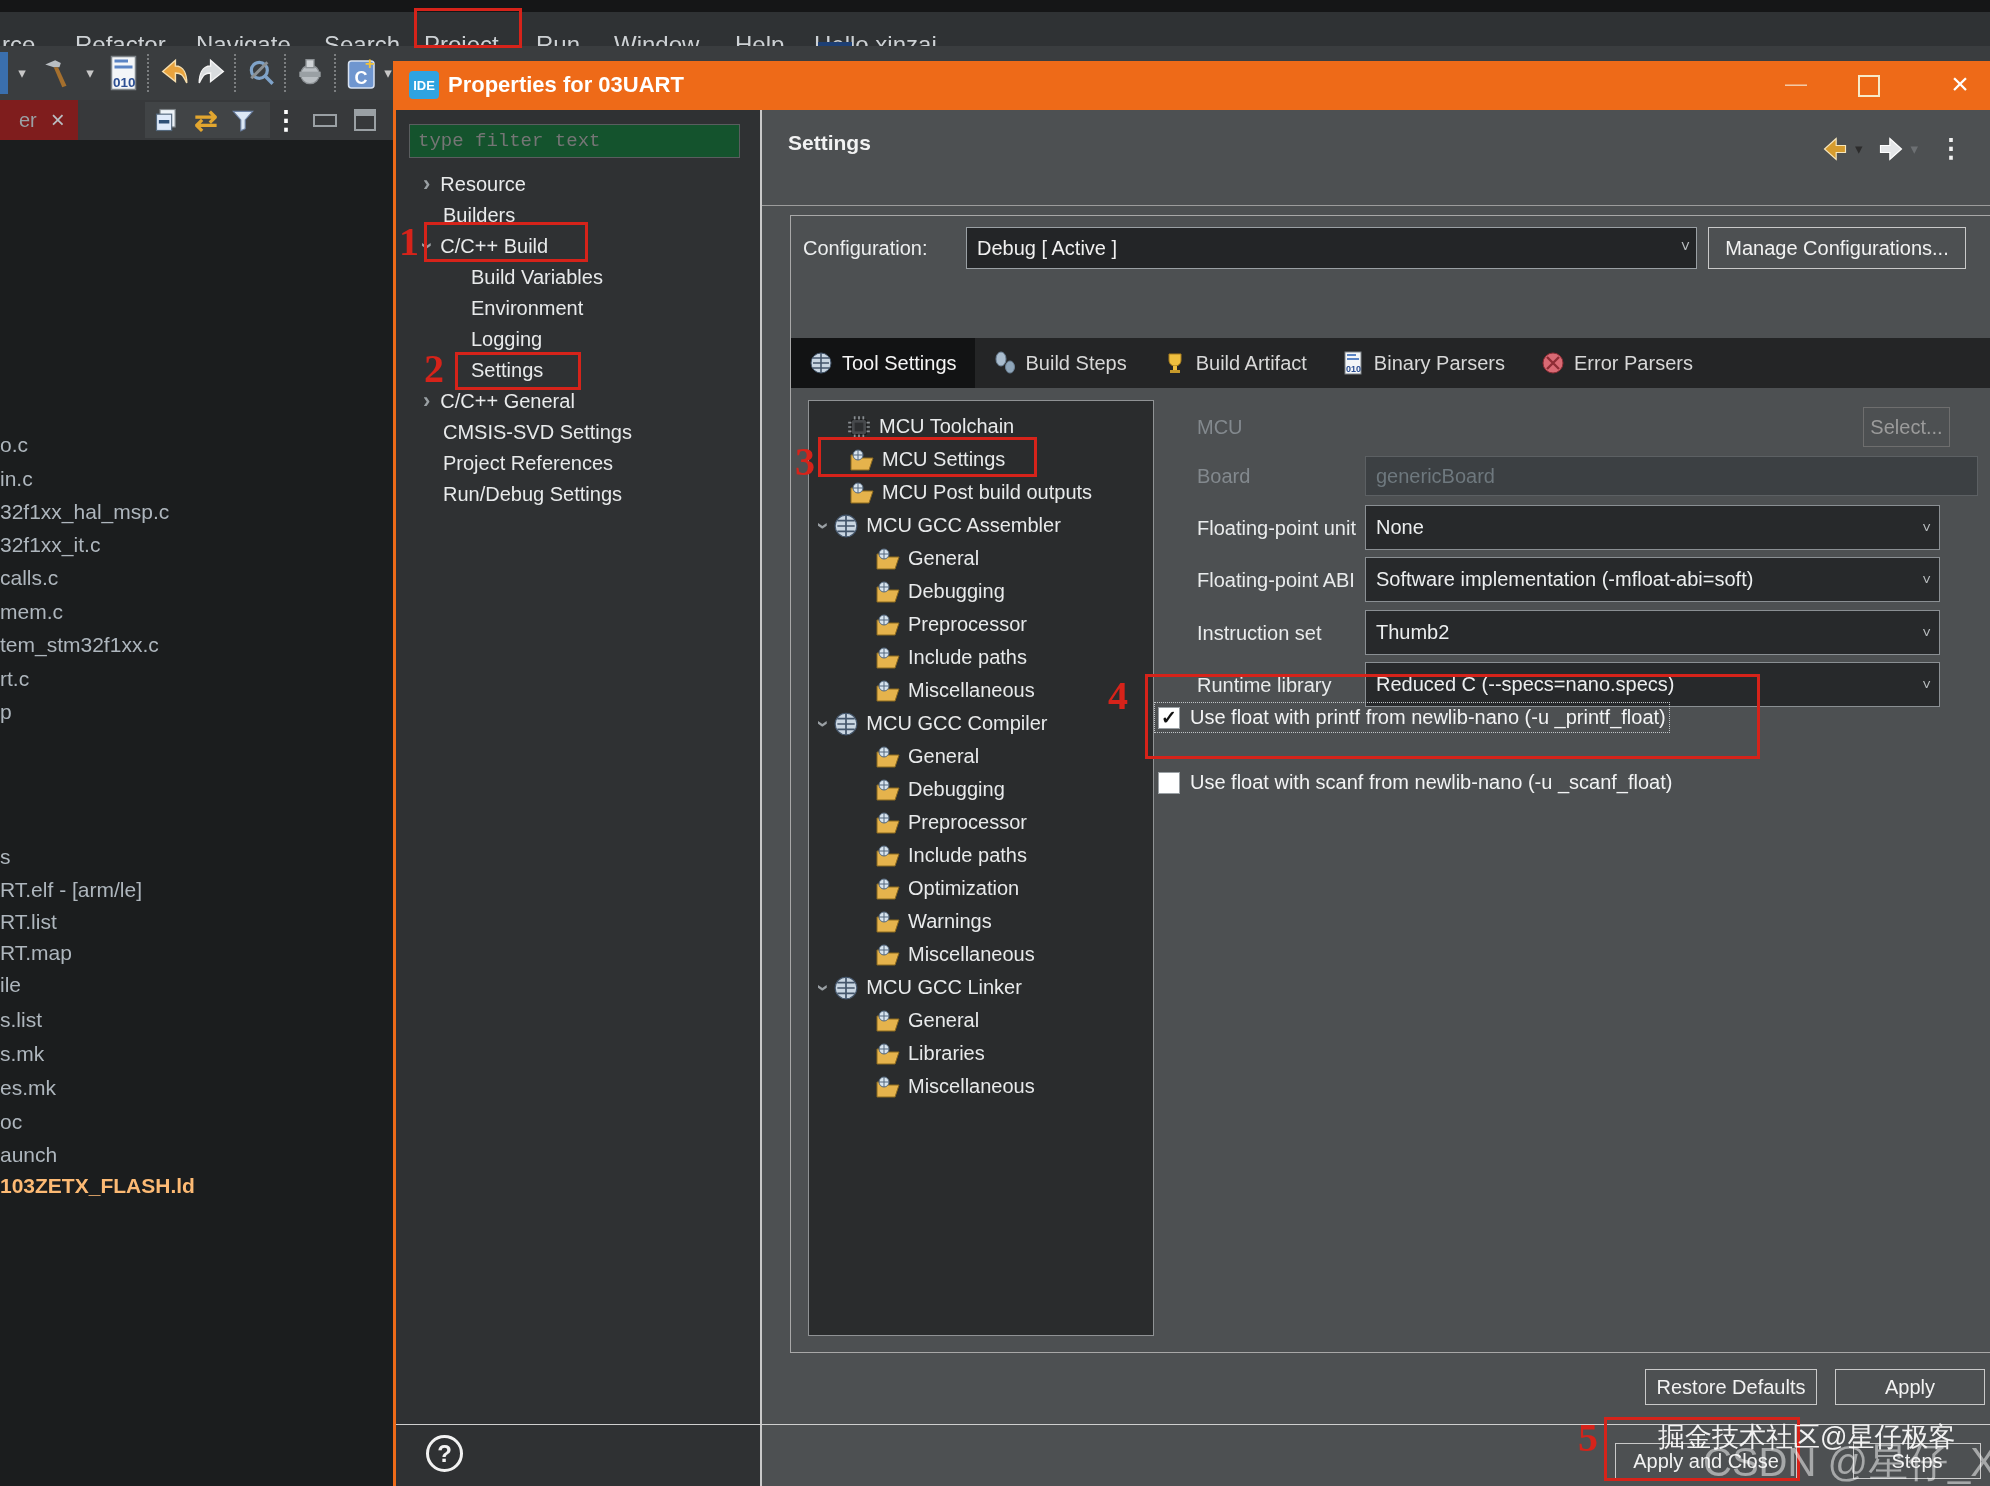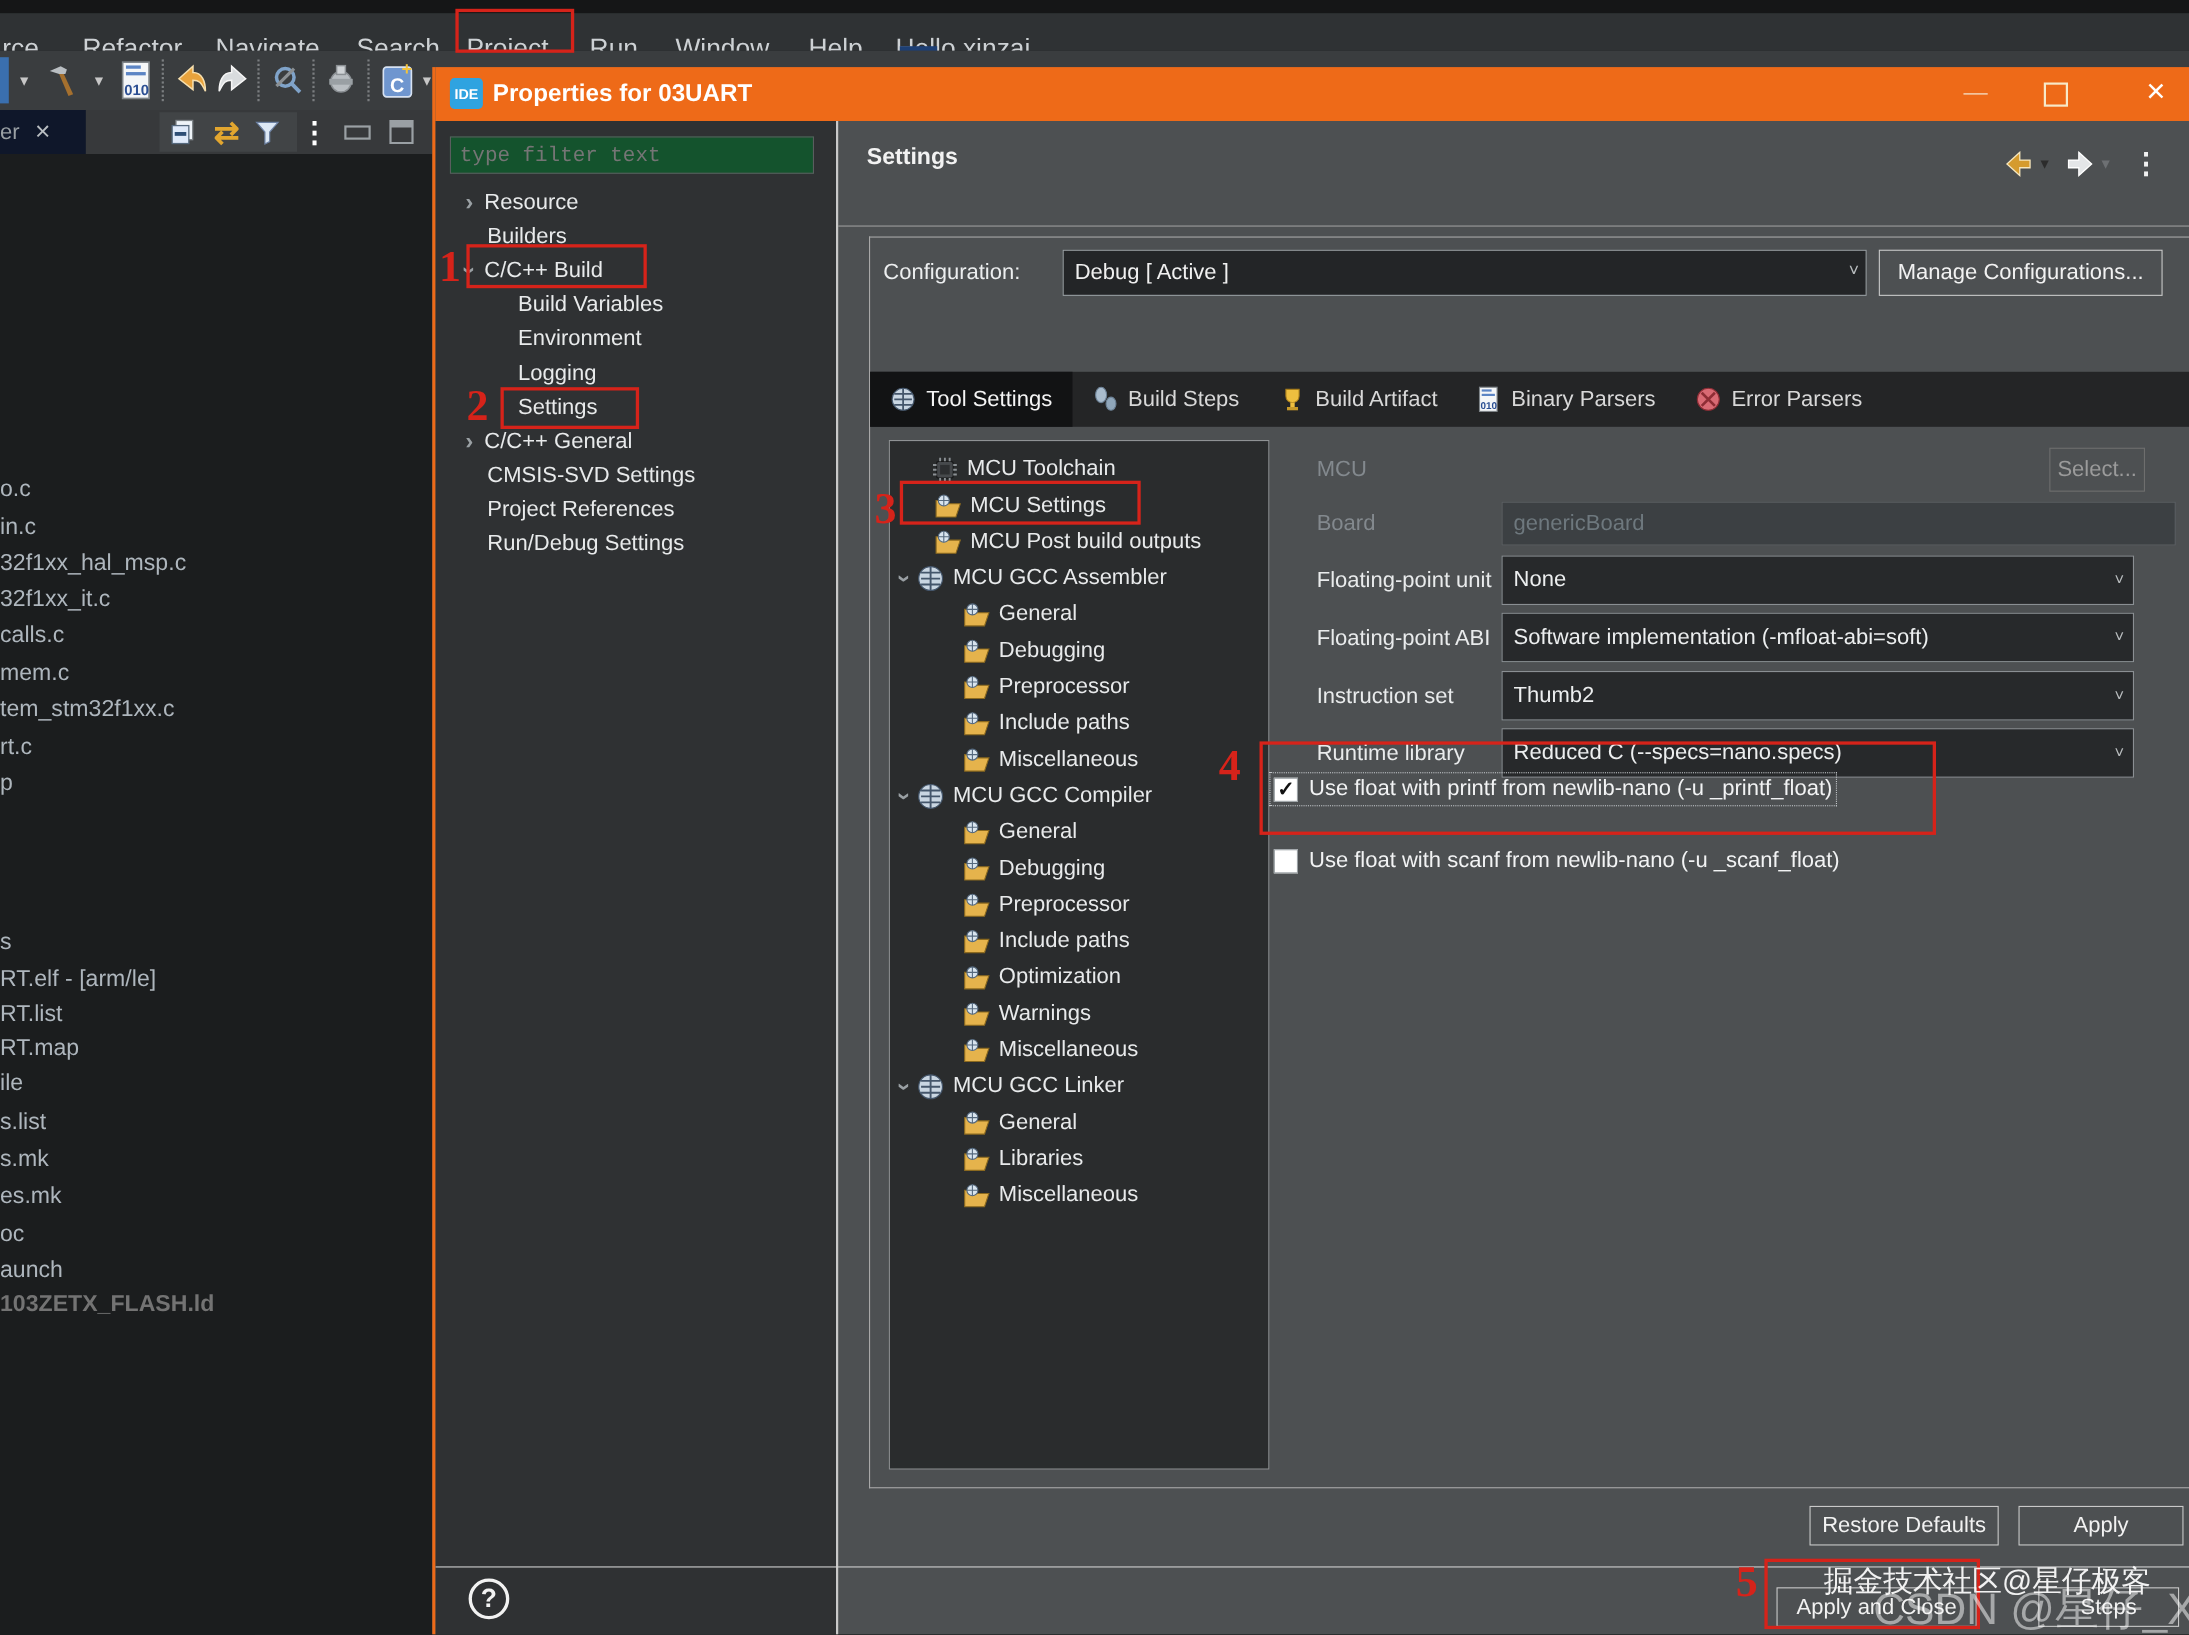--- a/index.html
+++ b/index.html
@@ -12,27 +12,27 @@
   #top-strip { left:0; top:0; width:1990px; height:12px; background:#151617; }
   #menubar { left:0; top:12px; width:1990px; height:34px; background:#2f3234; }
   .menu-item { position:absolute; top:4px; height:26px; line-height:26px;
                color:#cdd1d4; font-size:24px; white-space:nowrap;margin-top:16px; }
   #menu-accent { left:818px; top:30px; width:34px; height:5px; background:#1d3f74; }
   #toolbar { left:0; top:46px; width:1990px; height:54px; background:#3a3d3f; }
   .tbtn { position:absolute; top:6px; height:42px; display:flex; align-items:center; justify-content:center; }
   .vsep { position:absolute; top:8px; width:0; height:38px; border-left:2px dotted #7b7e80; }
   .caret { color:#c7c7c7; font-size:15px; }
   #explorer-tabs { left:0; top:100px; width:393px; height:40px; background:#37393b; }
-  #explorer-tab { left:0; top:0; width:78px; height:40px; background:#0f172a; color:#9aa0a4;
-                  font-size:20px; display:flex; align-items:center; gap:14px; padding-left:0; }
+  #explorer-tab { left:0; top:0; width:78px; height:40px; background:#7f1d1d; color:#9aa0a4;
+                  font-size:20px; display:flex; align-items:center; gap:14px; padding-left:19px; }
   .eti { position:absolute; top:4px; height:32px; display:flex; align-items:center; justify-content:center; }
   #exp-group-bg { left:145px; top:2px; width:125px; height:36px; background:#414446; }
   #explorer { left:0; top:140px; width:393px; height:1346px; background:#1b1d1e; }
   .file { position:absolute; left:0; color:#aeb6bd; font-size:21px; white-space:nowrap; }
-  .file.bold { color:#737373; font-weight:bold; }
+  .file.bold { color:#fdba74; font-weight:bold; }
 
   
   .pane-min  { width:24px; height:13px; border:2px solid #9aa0a4; background:transparent; }
   .pane-rest { width:22px; height:22px; border:2px solid #9aa0a4; border-top-width:7px; }
 
   
   #dialog { left:393px; top:61px; width:1597px; height:1425px; background:#4d5052;
             border-left:3px solid #ee6a18; }
   #titlebar { left:0; top:0; width:1597px; height:49px; background:#ee6a18; }
   #ide-icon { left:13px; top:10px; width:30px; height:28px; background:#2fa3e0; border-radius:4px;

